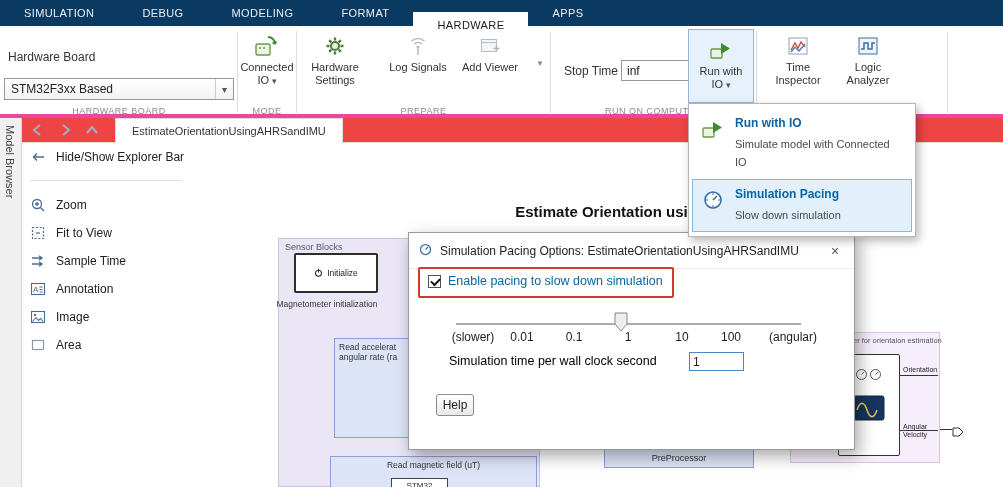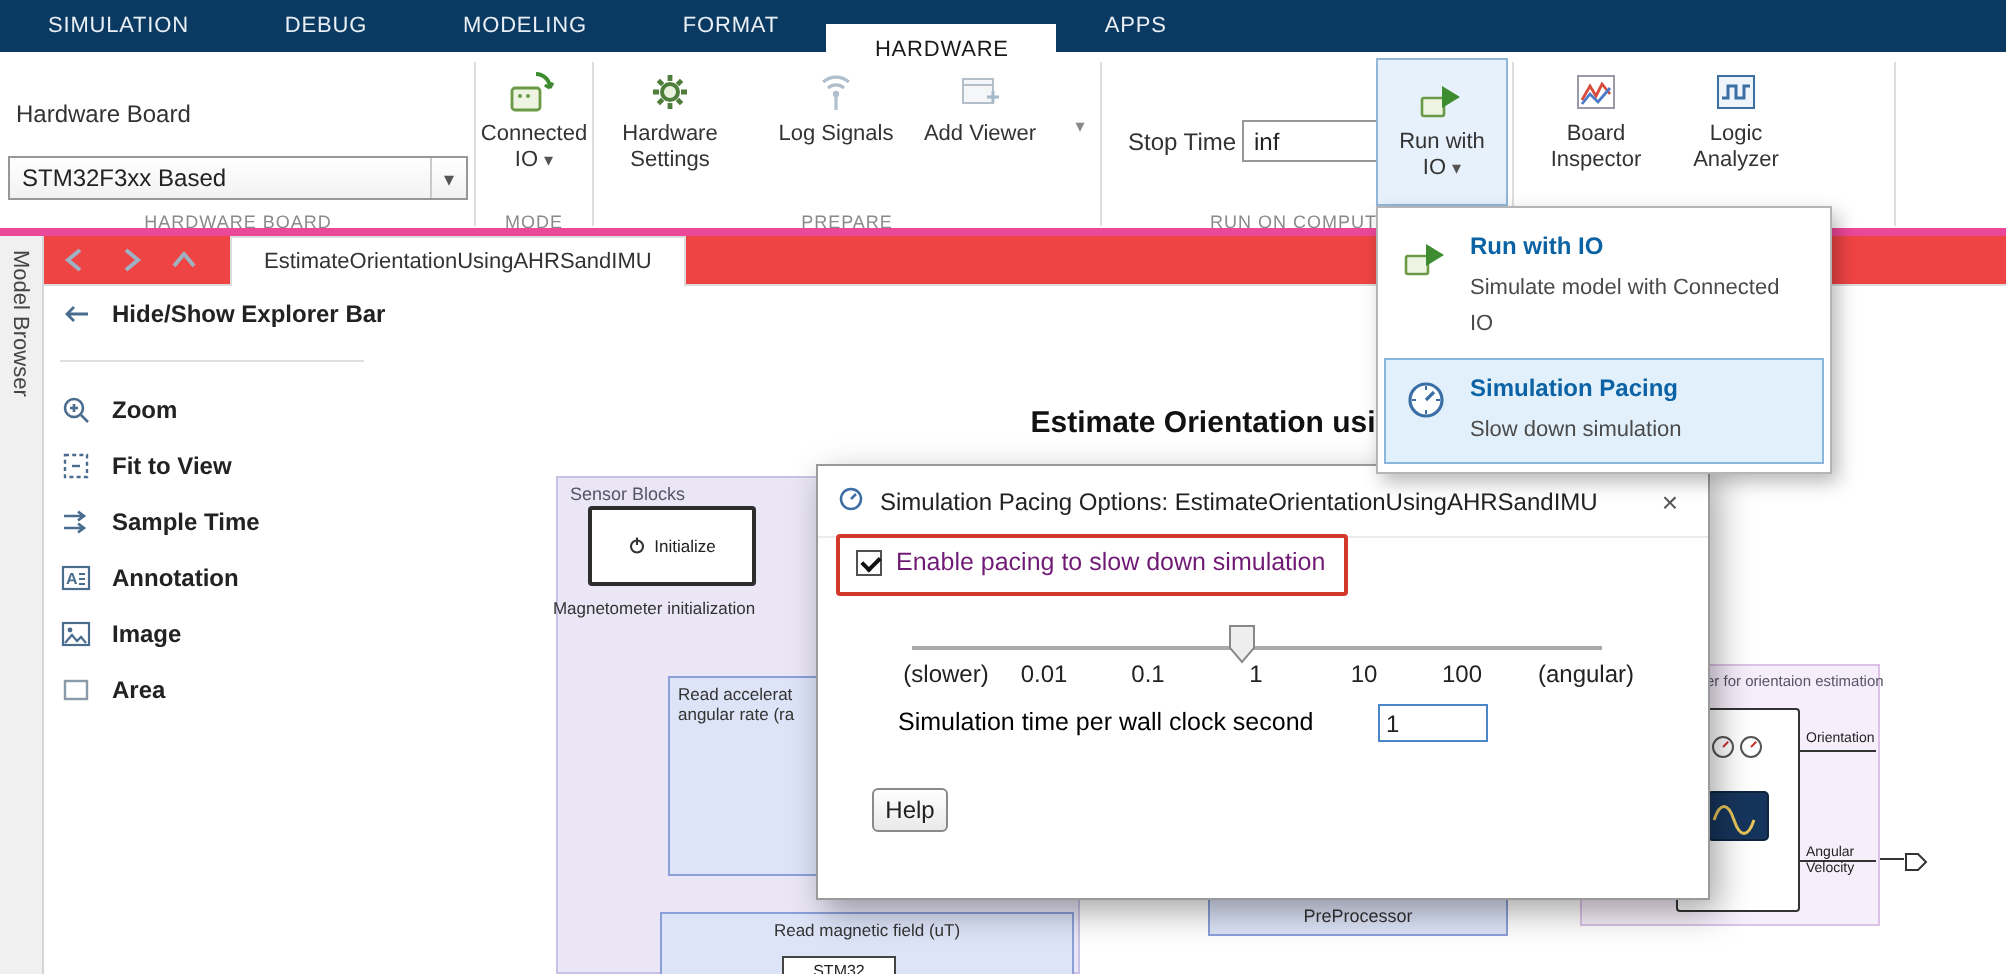--- a/index.html
+++ b/index.html
@@ -42,21 +42,21 @@
   
   .modelstrip{position:absolute;left:0;top:118px;width:22px;height:369px;background:#f0f0f0;border-right:1px solid #d5d5d5;z-index:5;}
   .modelstrip span{position:absolute;top:7px;left:4px;writing-mode:vertical-lr;font-size:11px;color:#444;}
 
   
   .docbar{position:absolute;left:22px;top:118px;width:981px;height:25px;background:#ef4444;border-bottom:1px solid #dcdcdc;z-index:5;display:flex;align-items:center;}
   .nav-ic{width:20px;height:18px;margin-left:7px;}
   .doc-tab{margin-left:12px;height:25px;background:#fff;border:1px solid #dcdcdc;border-bottom:none;display:flex;align-items:center;padding:0 16px;font-size:11px;color:#333;}
 
   
-  .palette{position:absolute;left:30px;top:143px;z-index:4;font-weight:bold;}
+  .palette{position:absolute;left:30px;top:143px;z-index:4;}
   .pitem{display:flex;align-items:center;gap:10px;height:28px;font-size:12px;color:#222;}
   .pdivider{height:1px;background:#e0e0e0;margin:9px 0 10px 0;width:152px;}
   .picon{width:16px;height:16px;flex:none;}
 
   
   .canvas-title{position:absolute;left:470px;top:203px;width:480px;text-align:center;font-size:15px;font-weight:bold;color:#111;z-index:2;}
   .sensor-region{position:absolute;left:278px;top:238px;width:262px;height:249px;background:#eae6f6;border:1px solid #c9c2e4;z-index:2;}
   .region-label{position:absolute;left:6px;top:3px;font-size:9px;color:#556;}
   .magnet-block{position:absolute;left:15px;top:14px;width:84px;height:40px;background:#fff;border:2px solid #2d2d2d;border-radius:2px;display:flex;align-items:center;justify-content:center;gap:4px;font-size:8.5px;color:#222;}
   .magnet-caption{position:absolute;left:-8px;top:60px;width:112px;text-align:center;font-size:8.5px;color:#333;}
@@ -73,21 +73,21 @@
   .outport{position:absolute;left:952px;top:424px;z-index:2;}
   .outport-line{position:absolute;left:940px;top:429px;width:12px;height:1px;background:#333;z-index:2;}
 
   
   .dialog{position:absolute;left:408px;top:232px;width:447px;height:218px;background:#fff;border:1px solid #9a9a9a;box-shadow:4px 6px 16px rgba(0,0,0,.35);z-index:40;}
   .dlg-title{height:36px;border-bottom:1px solid #ececec;display:flex;align-items:center;padding:0 9px;gap:7px;font-size:12px;color:#222;}
   .dlg-close{margin-left:auto;font-size:14px;color:#555;width:20px;text-align:center;cursor:default;}
   .red-box{position:absolute;left:9px;top:34px;width:256px;height:31px;border:2px solid #d3392b;border-radius:2px;z-index:2;}
   .cb{position:absolute;left:19px;top:42px;width:13px;height:13px;border:1px solid #505050;background:#fff;}
   .cb.checked::after{content:"";position:absolute;left:2px;top:2px;width:7px;height:4px;border-left:2px solid #111;border-bottom:2px solid #111;transform:rotate(-45deg);}
-  .cb-label{position:absolute;left:39px;top:41px;font-size:12.5px;color:#701a75;}
+  .cb-label{position:absolute;left:39px;top:41px;font-size:12.5px;color:#0369a1;}
   .slider-track{position:absolute;left:47px;top:90px;width:345px;height:2px;background:#aaa;}
   .slider-thumb{position:absolute;left:205px;top:79px;}
   .slider-label{position:absolute;top:97px;transform:translateX(-50%);font-size:12px;color:#222;white-space:nowrap;}
   .time-label{position:absolute;left:40px;top:121px;font-size:12.5px;color:#000;}
   .time-input{position:absolute;left:280px;top:119px;width:55px;height:19px;border:1px solid #4a86c8;font-size:12px;padding:0 3px;font-family:"Liberation Sans",sans-serif;color:#222;}
   .help-btn{position:absolute;left:27px;top:161px;width:38px;height:22px;border:1px solid #8a8a8a;border-radius:3px;background:linear-gradient(#fff,#e9e9e9);font-size:12px;color:#222;font-family:"Liberation Sans",sans-serif;}
 </style>
 </head>
 <body>
 
@@ -188,21 +188,21 @@
 
   <div class="rgroup" style="left:757px;width:190px;">
     <div class="rbtn" style="left:6px;">
       <span class="ricon">
         <svg width="24" height="24" viewBox="0 0 24 24">
             <rect x="3" y="4" width="18" height="16" fill="#fff" stroke="#9a9aa8"></rect>
             <polyline points="5,16 9,9 12,14 15,8 19,13" fill="none" stroke="#d84a3a" stroke-width="1.4"></polyline>
             <polyline points="5,18 9,13 13,17 19,10" fill="none" stroke="#4a7ac8" stroke-width="1.4"></polyline>
           </svg>
       </span>
-      <span class="lbl2">Board Inspector</span>
+      <span class="lbl2">Time Inspector</span>
     </div>
     <div class="rbtn" style="left:76px;">
       <span class="ricon">
         <svg width="24" height="24" viewBox="0 0 24 24">
             <rect x="3" y="4" width="18" height="16" fill="#eef4fa" stroke="#3a6ea5"></rect>
             <path d="M5 15h3v-6h4v6h4v-6h3" fill="none" stroke="#3a6ea5" stroke-width="1.5"></path>
           </svg>
       </span>
       <span class="lbl2">Logic Analyzer</span>
     </div>

